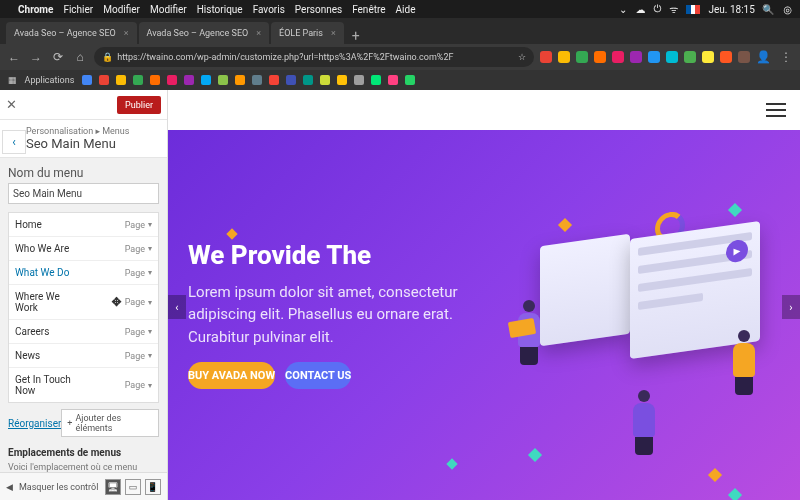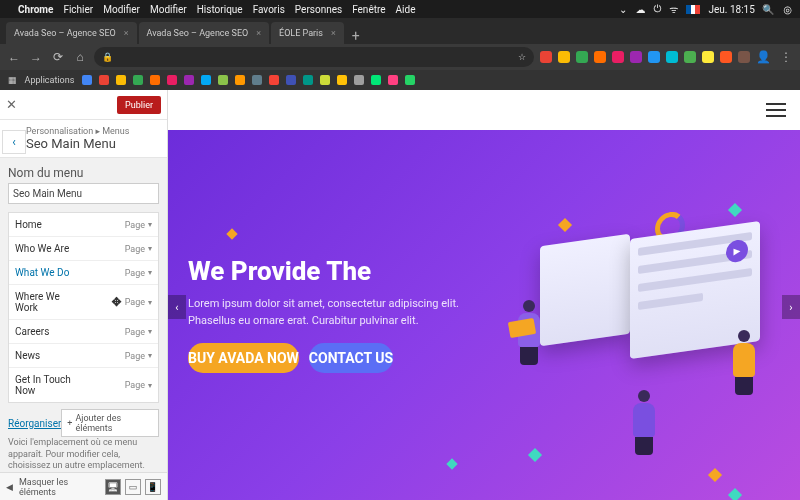--- a/index.html
+++ b/index.html
@@ -47,23 +47,23 @@
   .cz-foot .dev{ width:16px; height:16px; border:1px solid #999; display:flex; align-items:center; justify-content:center; font-size:9px;}
   .cz-foot .dev.active{ background:#555; color:#fff;}
   
   .preview{ flex:1; position:relative; background:linear-gradient(135deg,#6a2bd9 0%,#8b3fe8 50%,#b94ce0 100%); overflow:hidden;}
   .prev-top{ height:40px; background:#fff; display:flex; align-items:center; justify-content:flex-end; padding:0 14px;}
   .burger{ width:20px; height:14px; display:flex; flex-direction:column; justify-content:space-between;}
   .burger span{ height:2px; background:#333; width:100%;}
   .hero{ position:absolute; top:40px; bottom:0; left:0; right:0; display:flex; align-items:center;}
   .hero-txt{ padding-left:20px; color:#fff; max-width:300px; z-index:2;}
   .hero-txt h1{ font-size:26px; font-weight:800; line-height:1.15; margin-bottom:10px;}
-  .hero-txt p{ font-size:11px; line-height:1.5; color:rgba(255,255,255,0.85); margin-bottom:14px;}
+  .hero-txt p{ font-size:15px; line-height:1.5; color:rgba(255,255,255,0.85); margin-bottom:14px;}
   .hero-btns{ display:flex; gap:10px;}
-  .btn{ padding:7px 0; border-radius:16px; font-size:14px; font-weight:bold; color:#fff;}
+  .btn{ padding:7px 0; border-radius:16px; font-size:11px; font-weight:bold; color:#fff;}
   .btn.o{ background:#f5a623;}
   .btn.b{ background:#5b6ef5;}
   .slide-nav{ position:absolute; top:50%; width:18px; height:24px; background:rgba(0,0,0,0.3); color:#fff; display:flex; align-items:center; justify-content:center; font-size:11px; z-index:5;}
   .slide-nav.l{ left:0;}
   .slide-nav.r{ right:0;}
   
   .illus{ position:absolute; right:20px; top:60px; width:300px; height:250px; z-index:1;}
   .panel{ position:absolute; background:linear-gradient(180deg,#f0f0ff,#e0e0f5); border-radius:4px; transform:skewY(-8deg); box-shadow:0 8px 20px rgba(0,0,0,0.25);}
   .p1{ width:90px; height:100px; left:60px; top:50px;}
   .p2{ width:130px; height:120px; left:150px; top:40px;}
@@ -132,20 +132,21 @@
   <span class="newtab">+</span>
 </div>
 
 <div class="addr">
   <span class="nav-ico">←</span>
   <span class="nav-ico">→</span>
   <span class="nav-ico">⟳</span>
   <span class="nav-ico">⌂</span>
   <div class="addr-bar">
     <span>🔒</span>
+    <span>https://twaino.com/wp-admin/customize.php?url=https%3A%2F%2Ftwaino.com%2F</span>
     <span style="margin-left:auto">☆</span>
   </div>
   <div class="ext-row" id="ext-row">
       <span class="dot" style="background: rgb(234, 67, 53);"></span>
       <span class="dot" style="background: rgb(251, 188, 5);"></span>
       <span class="dot" style="background: rgb(52, 168, 83);"></span>
       <span class="dot" style="background: rgb(255, 109, 0);"></span>
       <span class="dot" style="background: rgb(233, 30, 99);"></span>
       <span class="dot" style="background: rgb(156, 39, 176);"></span>
       <span class="dot" style="background: rgb(33, 150, 243);"></span>
@@ -231,26 +232,27 @@
             <span class="type">Page <span class="car">▾</span></span>
           </div>
         </div>
       <div class="menu-actions">
         <span class="reorg">Réorganiser</span>
         <span class="addbtn">
             <span>+</span>
             <span>Ajouter des éléments</span>
           </span>
       </div>
+      <div class="sec-h">Emplacements de menus</div>
       <div class="help">Voici l'emplacement où ce menu apparaît. Pour modifier cela, choisissez un autre emplacement.</div>
       
     </div>
     <div class="cz-foot">
       <span>◀</span>
-      <span>Masquer les éléments</span>
+      <span>Masquer les contrôl</span>
       <span style="margin-left:auto;display:flex;gap:4px;">
         <span class="dev active">🖥</span>
         <span class="dev">▭</span>
         <span class="dev">📱</span>
       </span>
     </div>
   </div>
 
   <div class="preview">
     <div class="prev-top">

